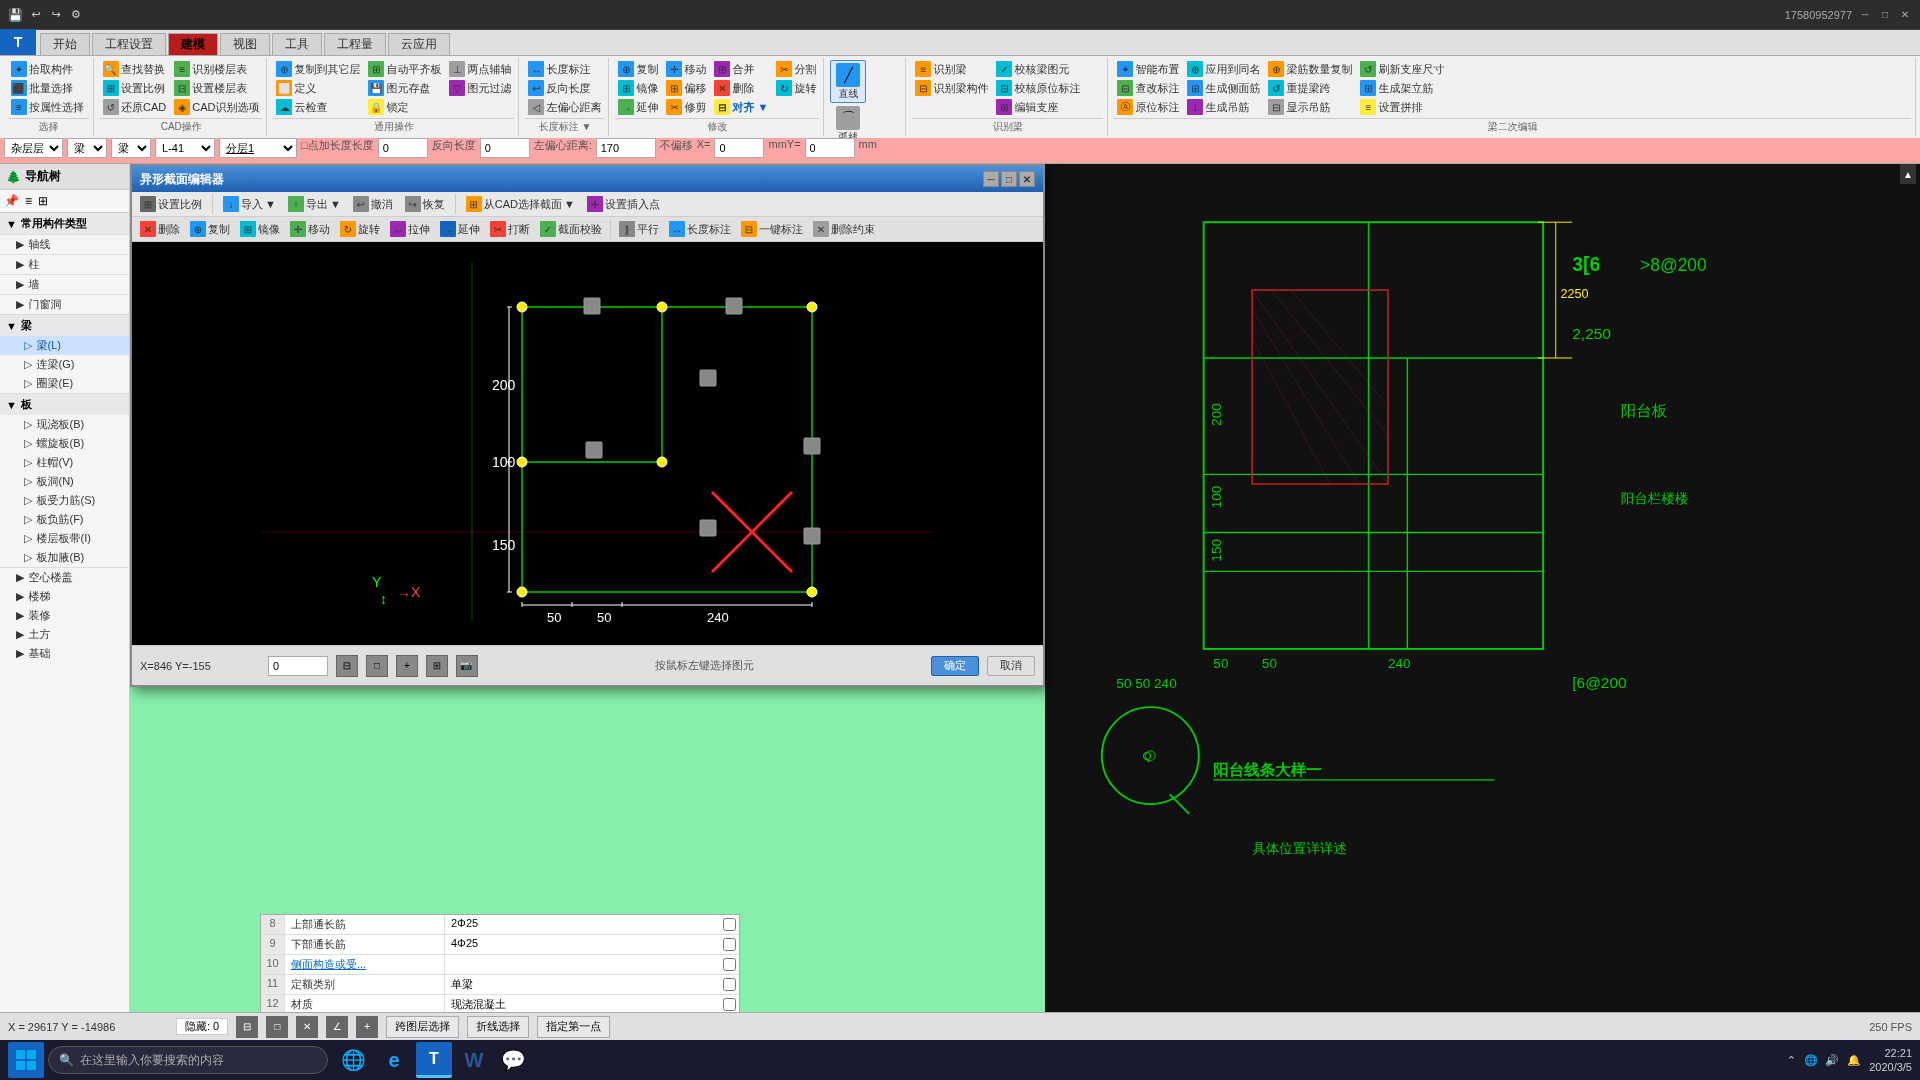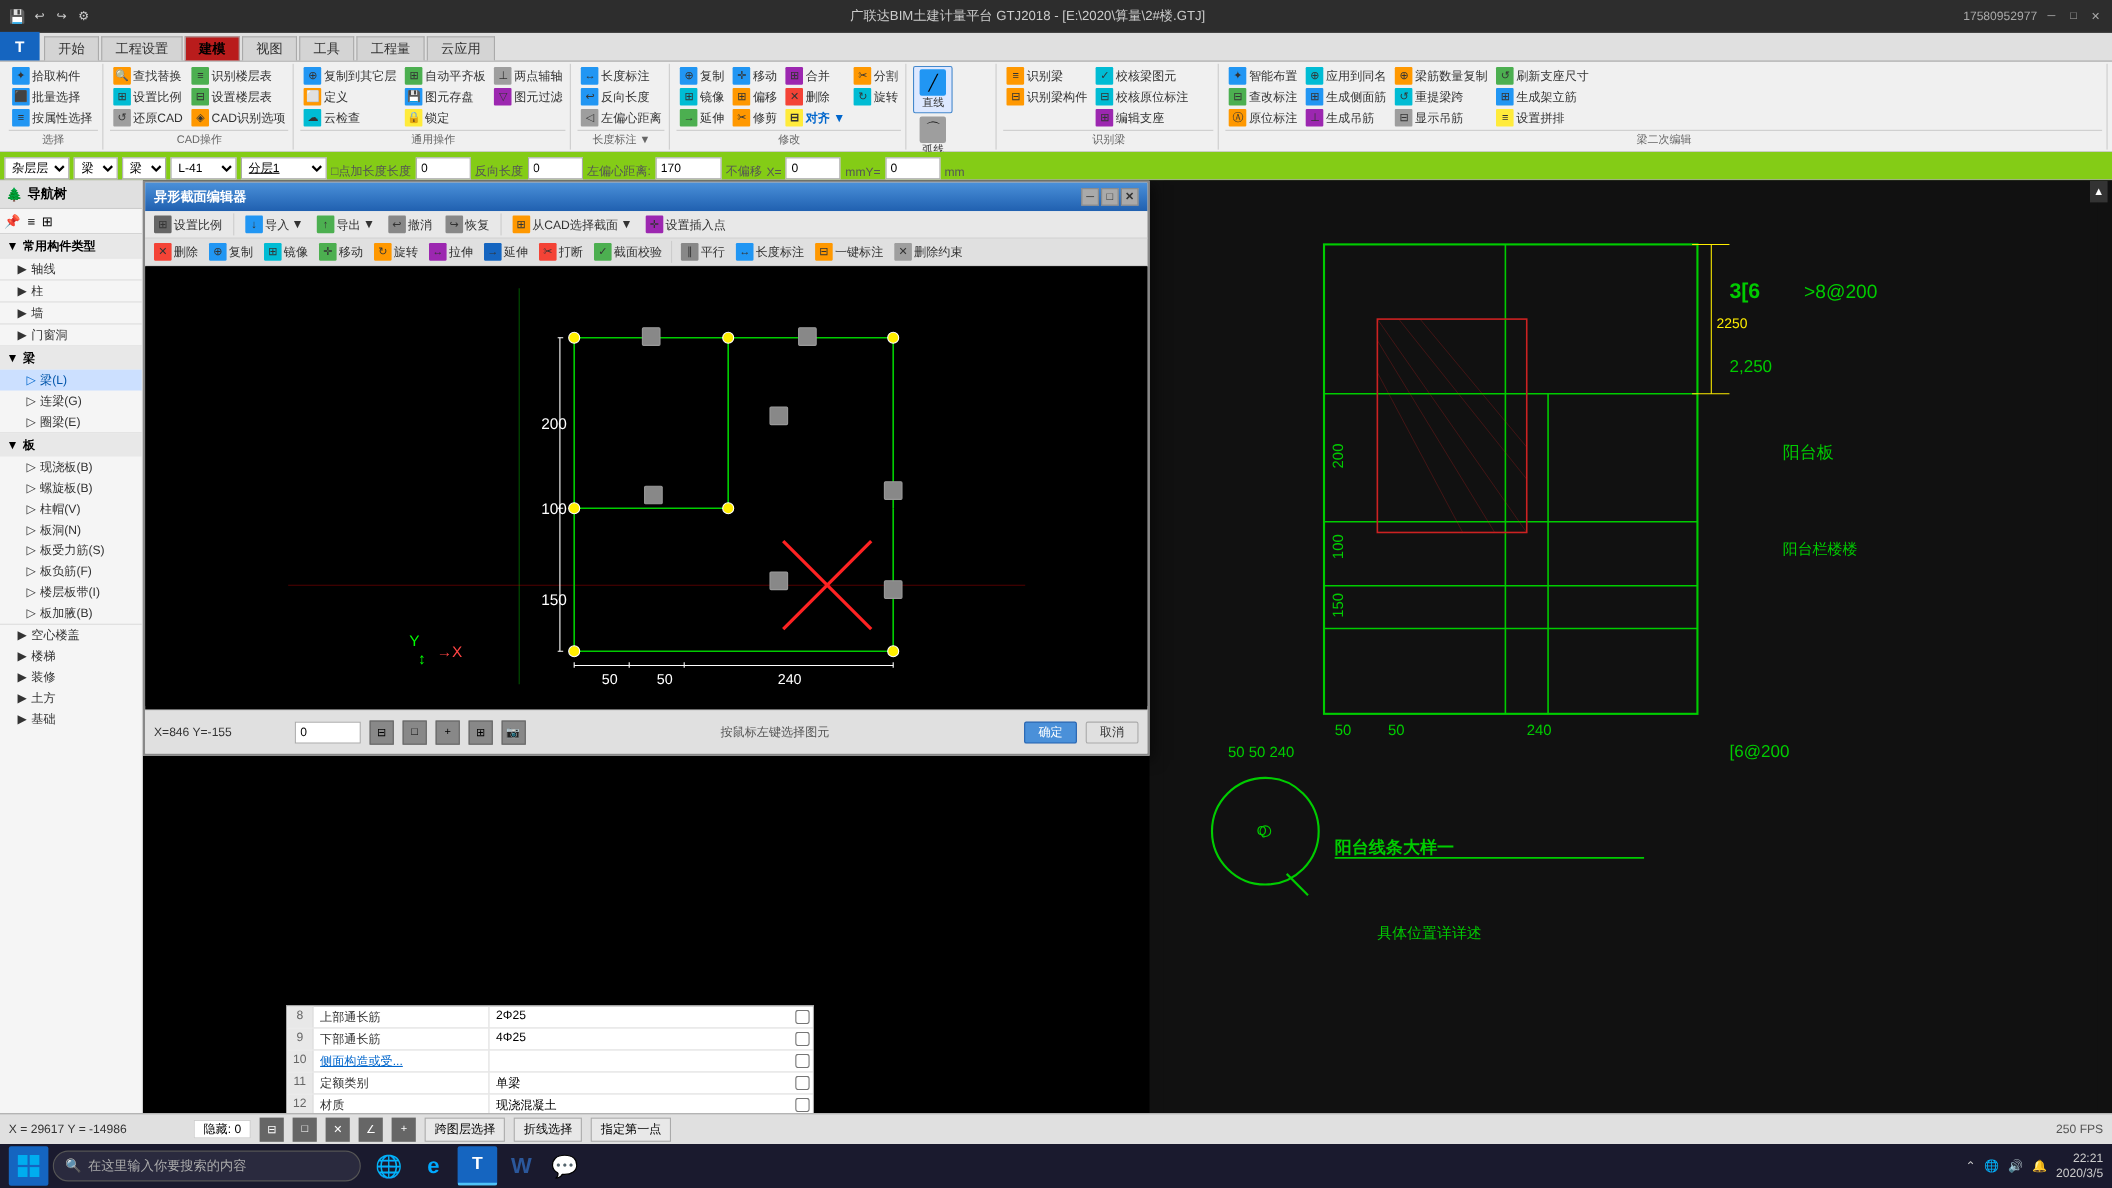--- a/index.html
+++ b/index.html
@@ -120,24 +120,24 @@
       background: #888;
       border-radius: 1px;
       display: flex; align-items: center; justify-content: center;
       font-size: 10px;
       flex-shrink: 0;
     }
 
     
     .param-bar {
       height: 26px;
-      background: #84cc16;
+      background: #fca5a5;
       border-bottom: 1px solid #aaa;
       display: flex;
-      align-items: flex-end;
+      align-items: flex-start;
       padding: 0 4px;
       gap: 4px;
       font-size: 11px;
     }
     .param-select {
       height: 20px;
       border: 1px solid #aaa;
       background: #fff;
       font-size: 11px;
       padding: 0 2px;
@@ -216,21 +216,21 @@
       color: #333;
       display: flex;
       align-items: center;
       gap: 4px;
     }
     .tree-sub-item.selected { background: #cce0ff; color: #0055aa; }
 
     
     .canvas-area {
       flex: 1;
-      background: #000000;
+      background: #86efac;
       position: relative;
       overflow: hidden;
     }
 
     
     .dialog {
       position: absolute;
       top: 0; left: 0;
       width: 920px;
       background: #f0f0f0;
@@ -463,21 +463,20 @@
 <body>
 
 <div class="title-bar">
   <div class="title-bar-left">
 
     <div style="width:16px;height:16px;display:flex;align-items:center;justify-content:center;cursor:pointer;color:#ccc;font-size:12px;">💾</div>
     <div style="width:16px;height:16px;display:flex;align-items:center;justify-content:center;cursor:pointer;color:#ccc;font-size:11px;">↩</div>
     <div style="width:16px;height:16px;display:flex;align-items:center;justify-content:center;cursor:pointer;color:#ccc;font-size:11px;">↪</div>
     <div style="width:16px;height:16px;display:flex;align-items:center;justify-content:center;cursor:pointer;color:#ccc;font-size:11px;">⚙</div>
   </div>
-  <div class="title-bar-center">广联达BIM土建计量平台 GTJ2018 - [E:\2020\算量\2#楼.GTJ]</div>
   <div class="title-bar-right">
     <span style="font-size:11px;color:#aaa;">17580952977</span>
     <div class="title-btn">─</div>
     <div class="title-btn">□</div>
     <div class="title-btn close">✕</div>
   </div>
 </div>
 
 <div style="position:relative;background:#e0e0e0;height:26px;display:flex;align-items:flex-end;border-bottom:1px solid #aaa;">
   <div class="toolbar-logo" style="position:static;margin-right:4px;">T</div>

